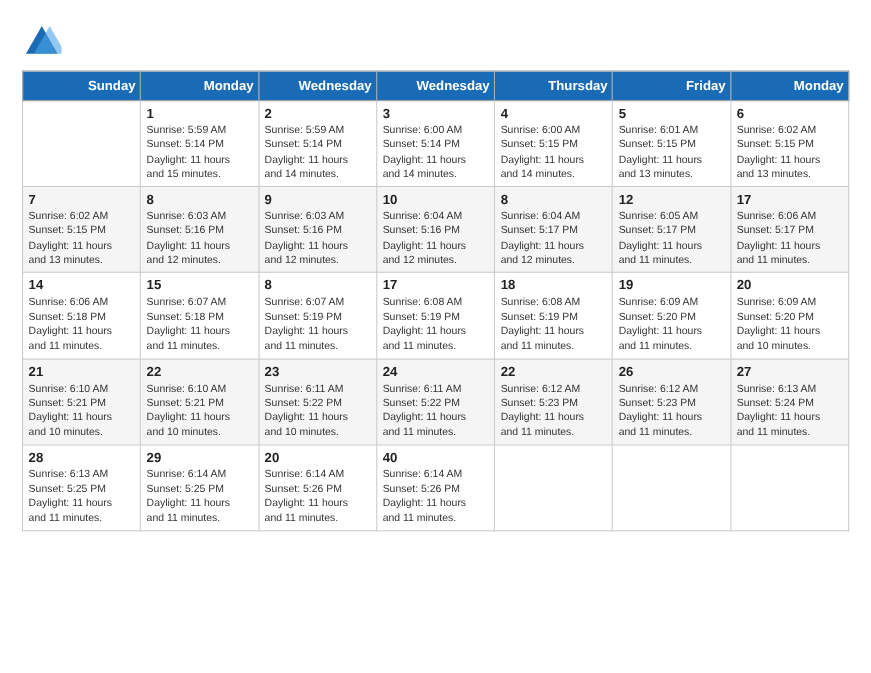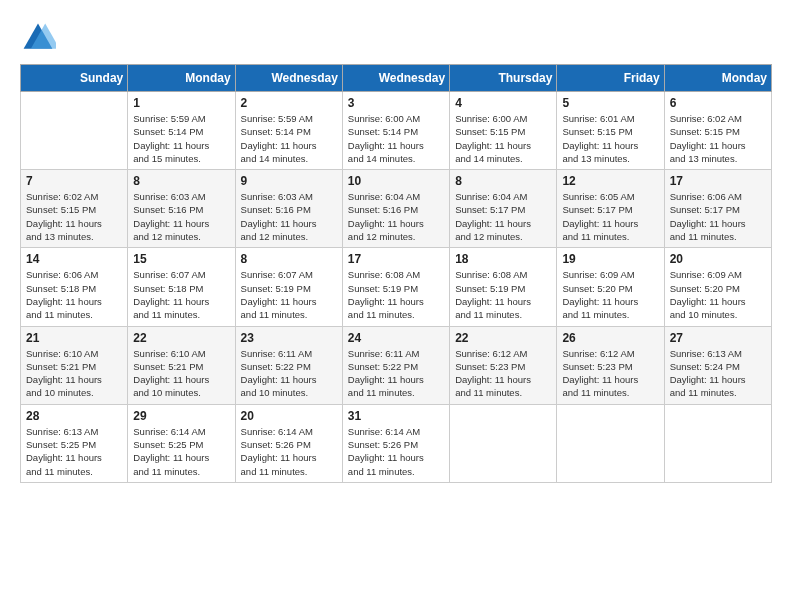--- a/index.html
+++ b/index.html
@@ -331,21 +331,21 @@
 and 11 minutes.</div>
         </td>
         <td>
           <div class="day-number">20</div>
           <div class="day-info" style="white-space: pre-line;">Sunrise: 6:14 AM
 Sunset: 5:26 PM
 Daylight: 11 hours
 and 11 minutes.</div>
         </td>
         <td>
-          <div class="day-number">31</div>
+          <div class="day-number">40</div>
           <div class="day-info" style="white-space: pre-line;">Sunrise: 6:14 AM
 Sunset: 5:26 PM
 Daylight: 11 hours
 and 11 minutes.</div>
         </td>
         <td class="empty-cell"></td>
         <td class="empty-cell"></td>
         <td class="empty-cell"></td>
       </tr>
     </tbody>

